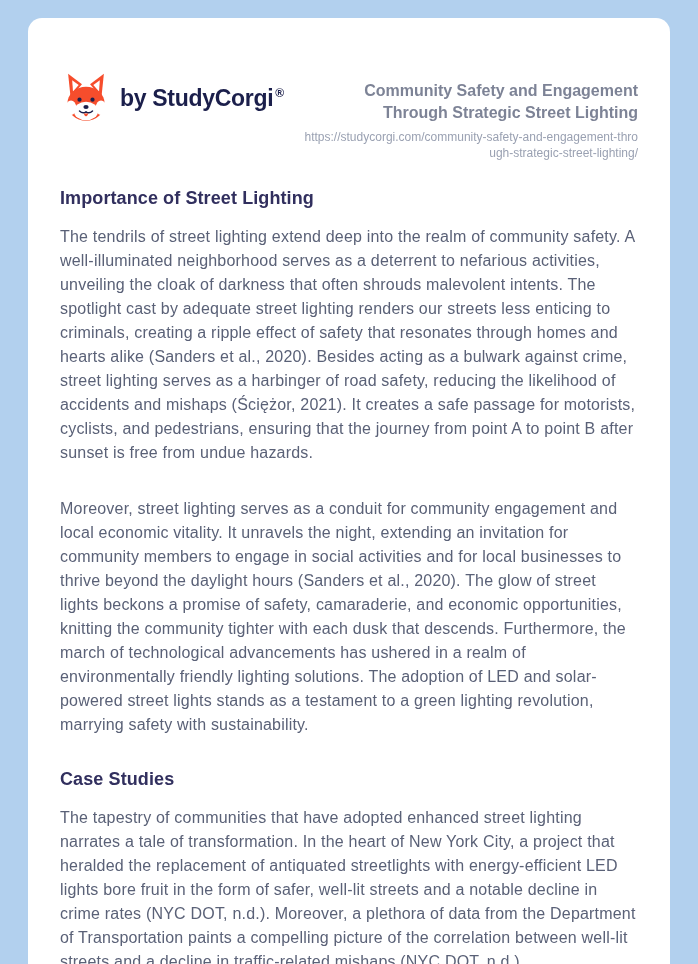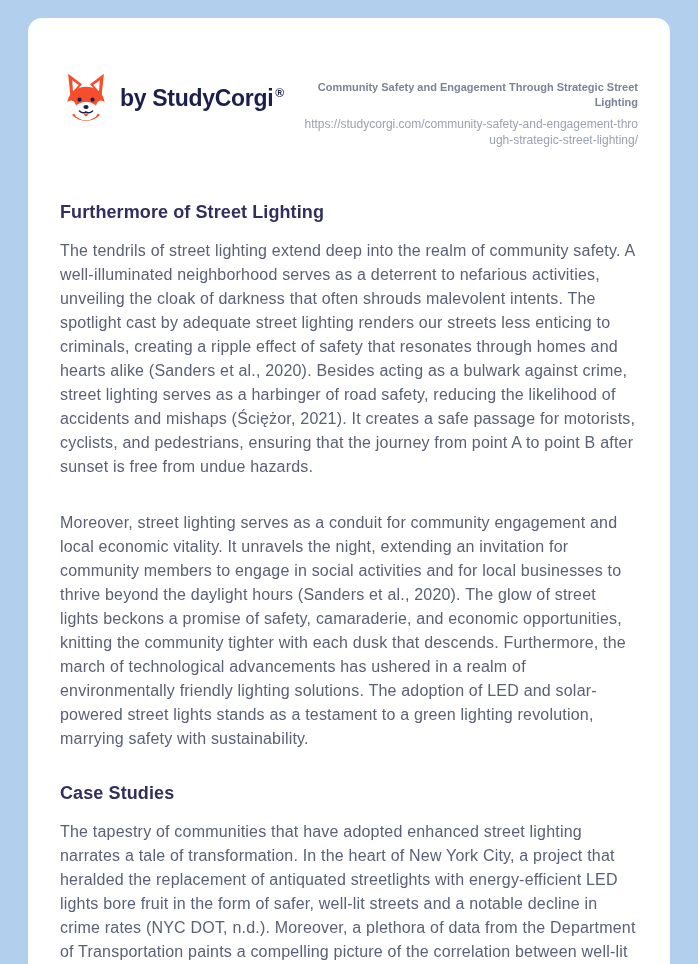--- a/index.html
+++ b/index.html
@@ -13,21 +13,21 @@
     background: #ffffff;
     border-radius: 14px;
     width: 642px;
     min-height: 932px;
     padding: 54px 32px 40px 32px;
   }
   .header {
     display: flex;
     justify-content: space-between;
     align-items: flex-start;
-    margin-bottom: 54px;
+    margin-bottom: 26px;
   }
   .brand {
     display: flex;
     align-items: center;
     gap: 8px;
   }
   .brand svg { display: block; }
   .wordmark {
     font-size: 23px;
     font-weight: bold;
@@ -40,21 +40,21 @@
     color: #1b1f4b;
     vertical-align: super;
     margin-left: 2px;
   }
   .head-right {
     max-width: 340px;
     text-align: right;
     padding-top: 8px;
   }
   .doc-title {
-    font-size: 11px;
+    font-size: 16px;
     font-weight: bold;
     color: #7d8396;
     line-height: 1.35;
     margin-bottom: 6px;
   }
   .doc-url {
     font-size: 12px;
     color: #9aa1b2;
     line-height: 1.35;
     word-break: break-all;
@@ -110,21 +110,21 @@
       <span class="wordmark"><span>by StudyCorgi</span><span class="regmark">®</span></span>
     </div>
 
     <div class="head-right">
       <div class="doc-title">Community Safety and Engagement Through Strategic Street Lighting</div>
       <div class="doc-url">https://studycorgi.com/community-safety-and-engagement-through-strategic-street-lighting/</div>
     </div>
   </div>
 
   <div class="section">
-    <h2>Furthermore of Street Lighting</h2>
+    <h2>Importance of Street Lighting</h2>
     <p>The tendrils of street lighting extend deep into the realm of community safety. A well-illuminated neighborhood serves as a deterrent to nefarious activities, unveiling the cloak of darkness that often shrouds malevolent intents. The spotlight cast by adequate street lighting renders our streets less enticing to criminals, creating a ripple effect of safety that resonates through homes and hearts alike (Sanders et al., 2020). Besides acting as a bulwark against crime, street lighting serves as a harbinger of road safety, reducing the likelihood of accidents and mishaps (Ściężor, 2021). It creates a safe passage for motorists, cyclists, and pedestrians, ensuring that the journey from point A to point B after sunset is free from undue hazards.</p>
     <p>Moreover, street lighting serves as a conduit for community engagement and local economic vitality. It unravels the night, extending an invitation for community members to engage in social activities and for local businesses to thrive beyond the daylight hours (Sanders et al., 2020). The glow of street lights beckons a promise of safety, camaraderie, and economic opportunities, knitting the community tighter with each dusk that descends. Furthermore, the march of technological advancements has ushered in a realm of environmentally friendly lighting solutions. The adoption of LED and solar-powered street lights stands as a testament to a green lighting revolution, marrying safety with sustainability.</p>
   </div>
 
   <div class="section">
     <h2>Case Studies</h2>
     <p>The tapestry of communities that have adopted enhanced street lighting narrates a tale of transformation. In the heart of New York City, a project that heralded the replacement of antiquated streetlights with energy-efficient LED lights bore fruit in the form of safer, well-lit streets and a notable decline in crime rates (NYC DOT, n.d.). Moreover, a plethora of data from the Department of Transportation paints a compelling picture of the correlation between well-lit streets and a decline in traffic-related mishaps (NYC DOT, n.d.).</p>
   </div>
 
 </div>

